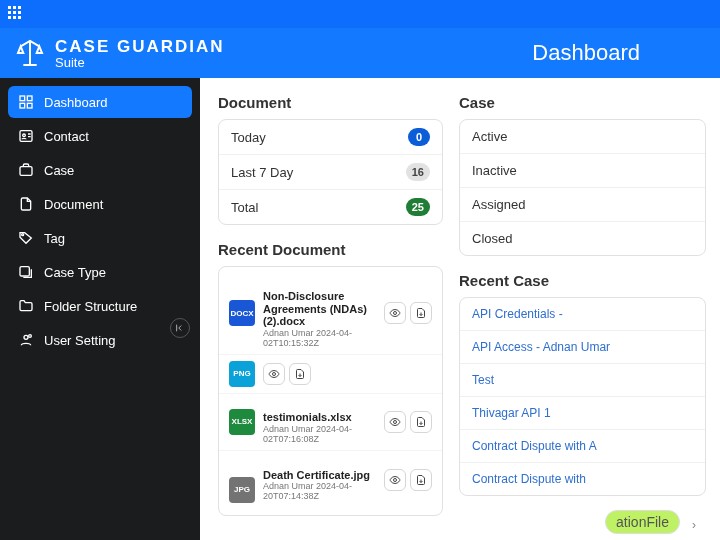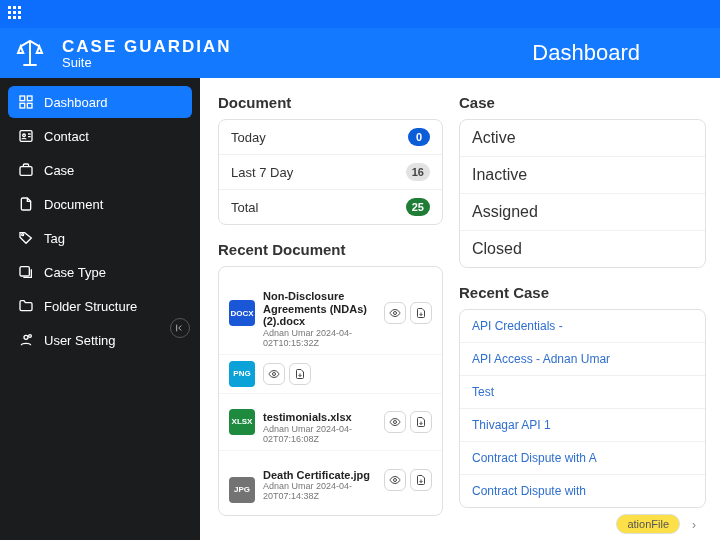--- a/index.html
+++ b/index.html
@@ -1,21 +1,21 @@
 <!DOCTYPE html>
 <html><head>
 <meta charset="utf-8">
 <style>
   * { box-sizing: border-box; margin: 0; padding: 0; font-family: "Segoe UI", Arial, sans-serif; }
   body { width: 720px; height: 540px; overflow: hidden; background: #fff; }
   .topbar { height: 28px; background: #0d6efd; display: flex; align-items: center; padding-left: 8px; }
   .apps-icon { width: 16px; height: 16px; display: grid; grid-template-columns: repeat(3,3px); grid-template-rows: repeat(3,3px); gap: 2px; }
   .apps-icon span { background: #fff; width: 3px; height: 3px; }
   .titlebar { height: 50px; background: #1379ff; display: flex; align-items: center; justify-content: space-between; padding: 0 20px 0 14px; color: #fff; }
-  .brand { display: flex; align-items: center; gap: 16px; }
+  .brand { display: flex; align-items: center; gap: 9px; }
   .brand-text .line1 { font-size: 17px; font-weight: 600; letter-spacing: 2px; }
   .brand-text .line2 { font-size: 13px; font-weight: 500; margin-top: -2px; }
   .page-title { font-size: 22px; font-weight: 500; padding-right: 60px; }
   .layout { display: flex; height: calc(540px - 78px); }
   .sidebar { width: 200px; background: #1b1c1d; color: #fff; display: flex; flex-direction: column; padding: 8px 8px; position: relative; font-size: 13px; }
   .nav-item { display: flex; align-items: center; gap: 10px; padding: 8px 10px; border-radius: 6px; cursor: pointer; margin-bottom: 2px; }
   .nav-item.active { background: #1379ff; }
   .nav-icon { width: 16px; height: 16px; display: inline-flex; align-items: center; justify-content: center; }
   .collapse-btn { position: absolute; right: 10px; top: 240px; width: 20px; height: 20px; border: 1px solid #555; border-radius: 50%; display: flex; align-items: center; justify-content: center; color: #ccc; font-size: 11px; cursor: pointer; }
   .main { flex: 1; padding: 16px 14px 0 18px; overflow: hidden; display: flex; gap: 16px; }
@@ -38,24 +38,24 @@
   .doc-thumb.png  { background: #0aa2d8; text-align: right; }
   .doc-thumb.xlsx { background: #1d8a3e; }
   .doc-thumb.jpg  { background: #737373; margin-top: 20px; }
   .doc-meta { flex: 1; min-width: 0; }
   .doc-name { font-size: 11px; font-weight: 600; color: #222; line-height: 1.15; overflow: hidden; margin-top: 11px; }
   .doc-sub  { font-size: 9px; color: #777; }
   .doc-actions { display: flex; gap: 4px; }
   .icon-btn { width: 22px; height: 22px; border: 1px solid #d6d6d6; border-radius: 6px; background: #fff; display: inline-flex; align-items: center; justify-content: center; font-size: 11px; cursor: pointer; }
   .case-list .row { padding: 9px 12px; font-size: 12px; color: #2f6fcf; border-bottom: 1px solid #f0f0f0; white-space: nowrap; overflow: hidden; text-overflow: ellipsis; }
   .case-list .row:last-child { border-bottom: none; }
-  .case-stat-row { display: flex; align-items: center; padding: 9px 12px; font-size: 16px; color: #333; border-bottom: 1px solid #f0f0f0; }
+  .case-stat-row { display: flex; align-items: center; padding: 9px 12px; font-size: 13px; color: #333; border-bottom: 1px solid #f0f0f0; }
   .case-stat-row:last-child { border-bottom: none; }
   svg { display: block; }
-  .bottom-bubble { position: absolute; bottom: 6px; right: 26px; border: 1px solid #ddd; border-radius: 12px; padding: 3px 10px; font-size: 11px; color: #555; background: #fde047; }
+  .bottom-bubble { position: absolute; bottom: 6px; right: 26px; border: 1px solid #ddd; border-radius: 12px; padding: 3px 10px; font-size: 14px; color: #555; background: #bef264; }
   .bottom-arrow { position: absolute; bottom: 8px; right: 10px; font-size: 12px; color: #888; }
   .recent-case-wrap { position: relative; }
 </style>
 </head>
 <body>
 
 <div class="topbar">
   <div class="apps-icon">
     <span></span>
       <span></span>

